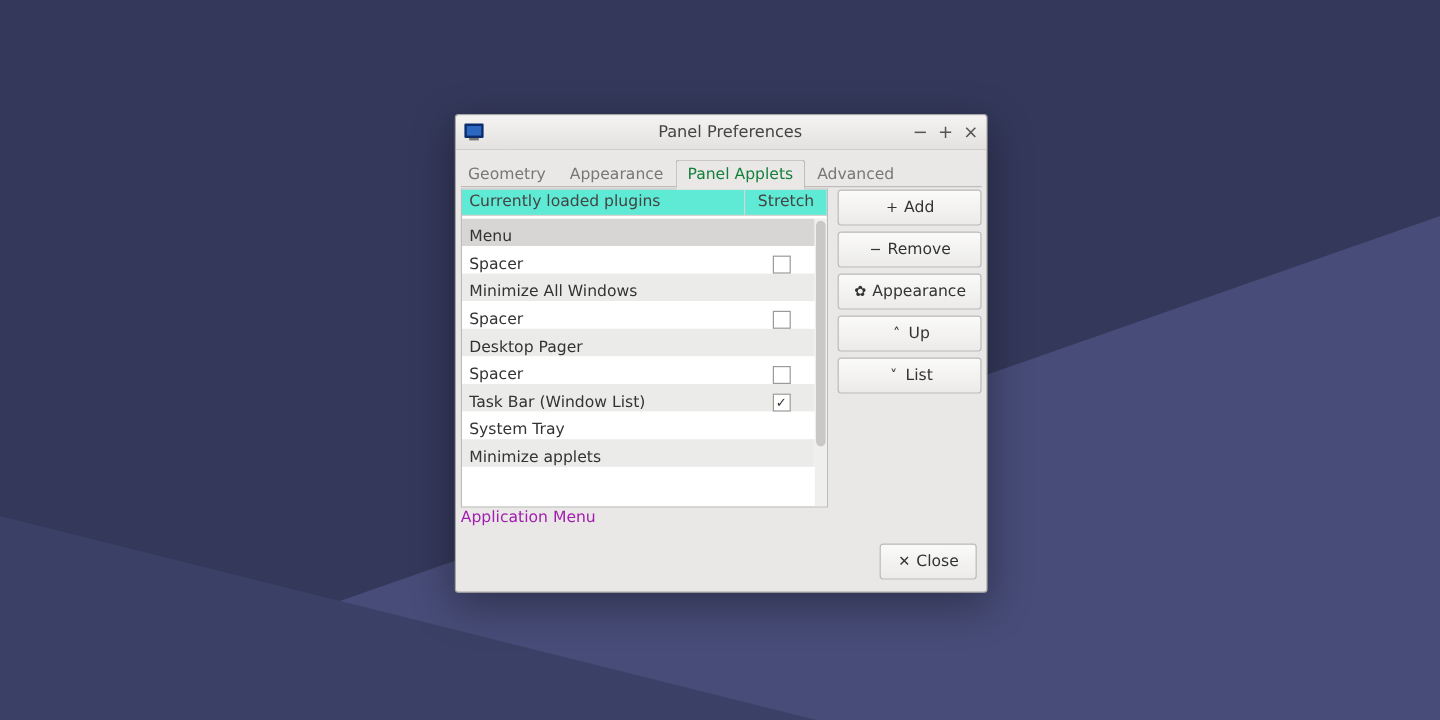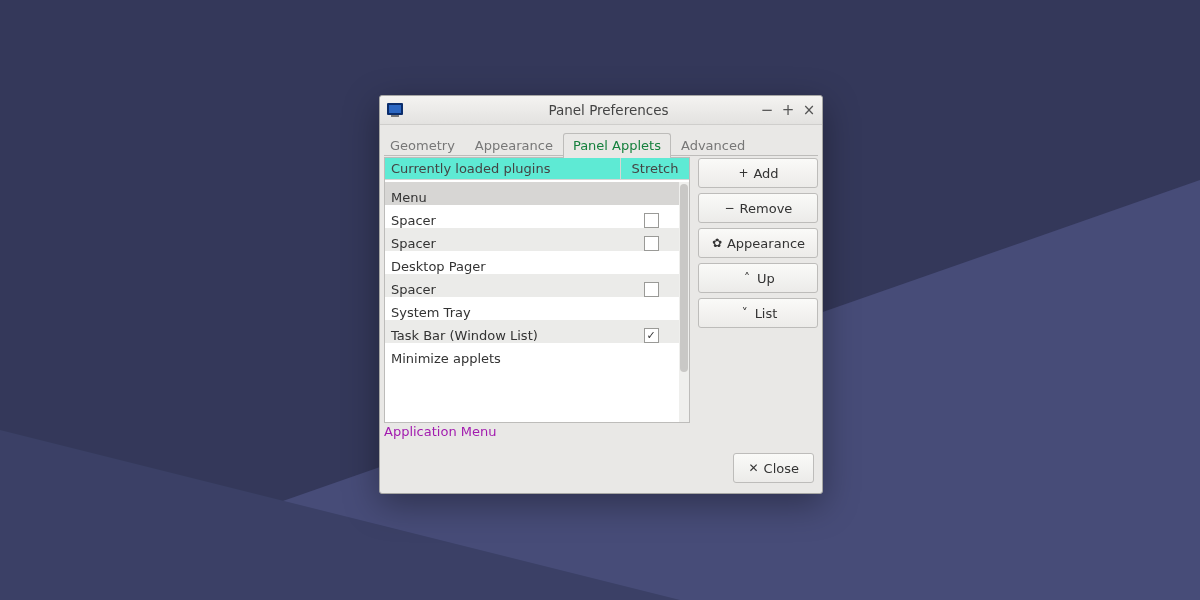--- a/index.html
+++ b/index.html
@@ -92,44 +92,48 @@
               <div class="rname">Menu</div>
               <div class="rcheckcell"></div>
             </div>
             <div class="row">
               <div class="rname">Spacer</div>
               <div class="rcheckcell">
                 <div class="rcheck"></div>
               </div>
             </div>
             <div class="row">
+              <div class="rname">Minimize All Windows</div>
+              <div class="rcheckcell"></div>
+            </div>
+            <div class="row">
               <div class="rname">Spacer</div>
               <div class="rcheckcell">
                 <div class="rcheck"></div>
               </div>
             </div>
             <div class="row">
               <div class="rname">Desktop Pager</div>
               <div class="rcheckcell"></div>
             </div>
             <div class="row">
               <div class="rname">Spacer</div>
               <div class="rcheckcell">
                 <div class="rcheck"></div>
               </div>
             </div>
             <div class="row">
-              <div class="rname">System Tray</div>
-              <div class="rcheckcell"></div>
-            </div>
-            <div class="row">
               <div class="rname">Task Bar (Window List)</div>
               <div class="rcheckcell">
                 <div class="rcheck">✓</div>
               </div>
+            </div>
+            <div class="row">
+              <div class="rname">System Tray</div>
+              <div class="rcheckcell"></div>
             </div>
             <div class="row">
               <div class="rname">Minimize applets</div>
               <div class="rcheckcell"></div>
             </div>
           </div>
         <div class="scrollbar">
           <div class="thumb"></div>
         </div>
       </div>

